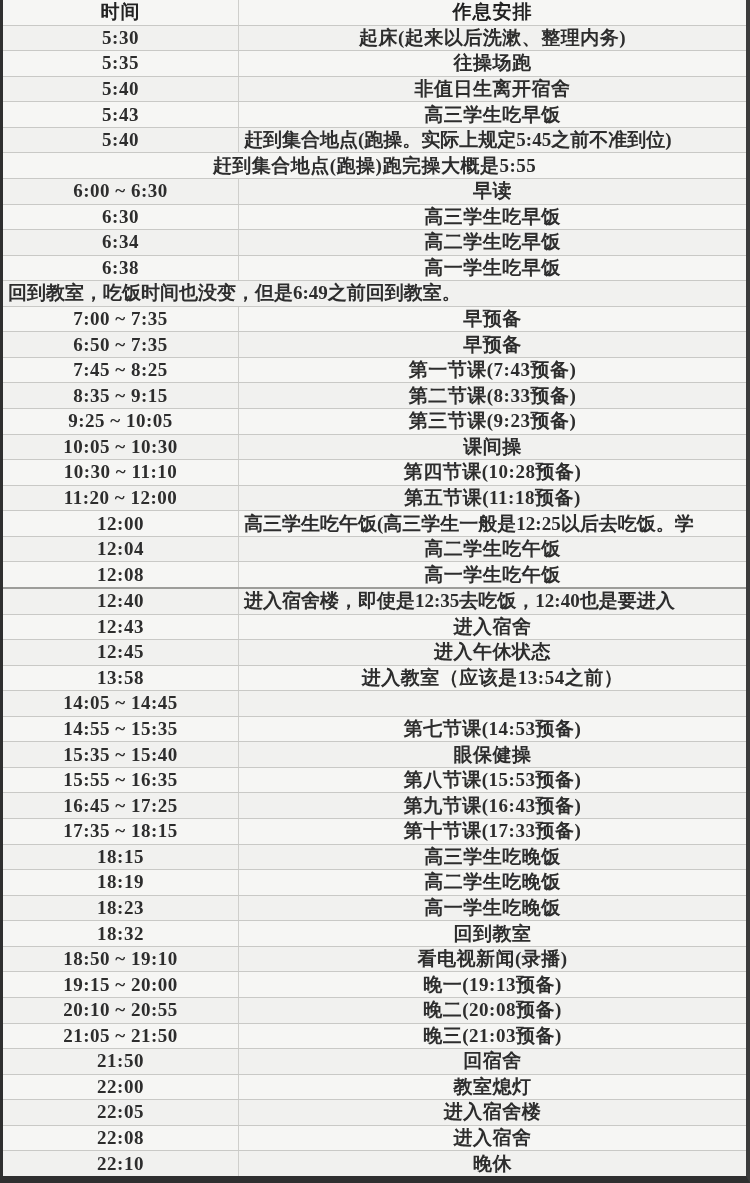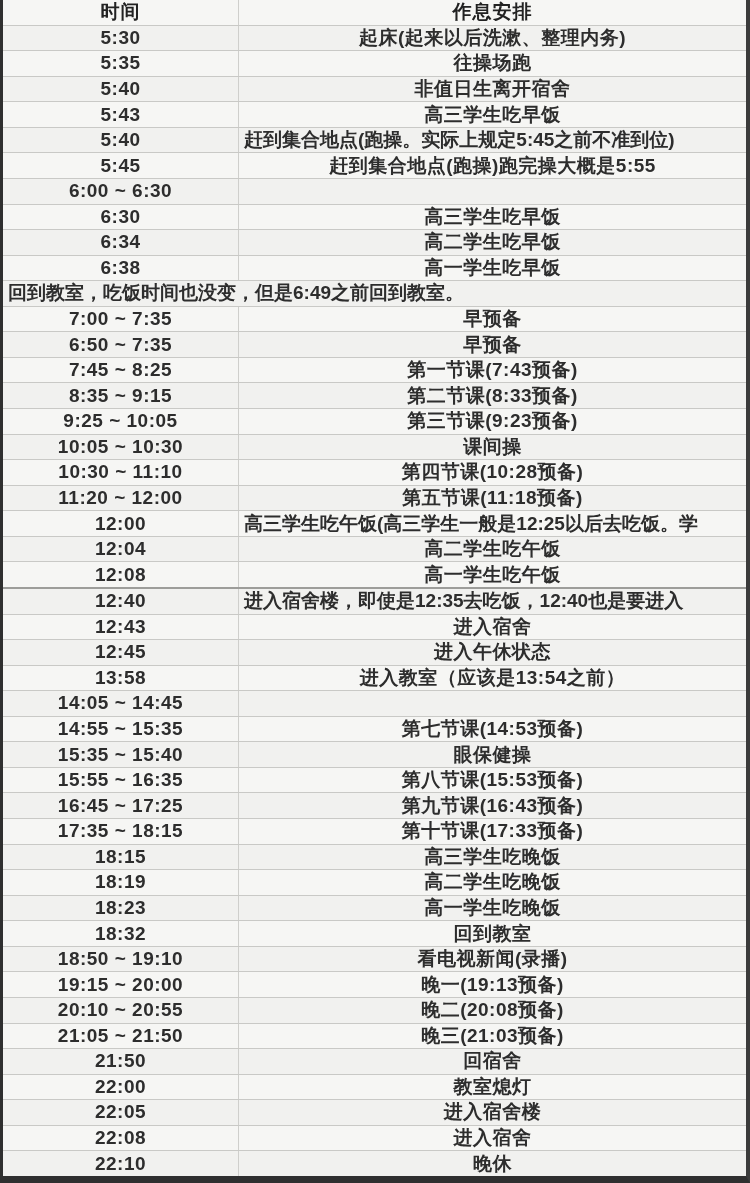--- a/index.html
+++ b/index.html
@@ -11,20 +11,21 @@
   .sheet {
     position: relative;
     width: 750px;
     height: 1183px;
     box-sizing: border-box;
     background: #f5f5f3;
     border-left: 3px solid #2f2f2f;
     border-right: 4px solid #3b3b3b;
     border-bottom: 7px solid #2f2f2f;
     overflow: hidden;
+    font-family: Liberation Serif, serif;
   }
   .rows {
     display: flex;
     flex-direction: column;
     width: 100%;
     height: 100%;
   }
   .row {
     flex: 1 1 0;
     display: flex;
@@ -88,25 +89,25 @@
       </div>
       <div class="row">
         <div class="cell time">5:43</div>
         <div class="cell act">高三学生吃早饭</div>
       </div>
       <div class="row">
         <div class="cell time">5:40</div>
         <div class="cell act long">赶到集合地点(跑操。实际上规定5:45之前不准到位)</div>
       </div>
       <div class="row">
-        <div class="cell time">5:45</div>
         <div class="cell act">赶到集合地点(跑操)跑完操大概是5:55</div>
       </div>
       <div class="row">
         <div class="cell time">6:00 ~ 6:30</div>
+        <div class="cell act">早读</div>
       </div>
       <div class="row">
         <div class="cell time">6:30</div>
         <div class="cell act">高三学生吃早饭</div>
       </div>
       <div class="row">
         <div class="cell time">6:34</div>
         <div class="cell act">高二学生吃早饭</div>
       </div>
       <div class="row">

